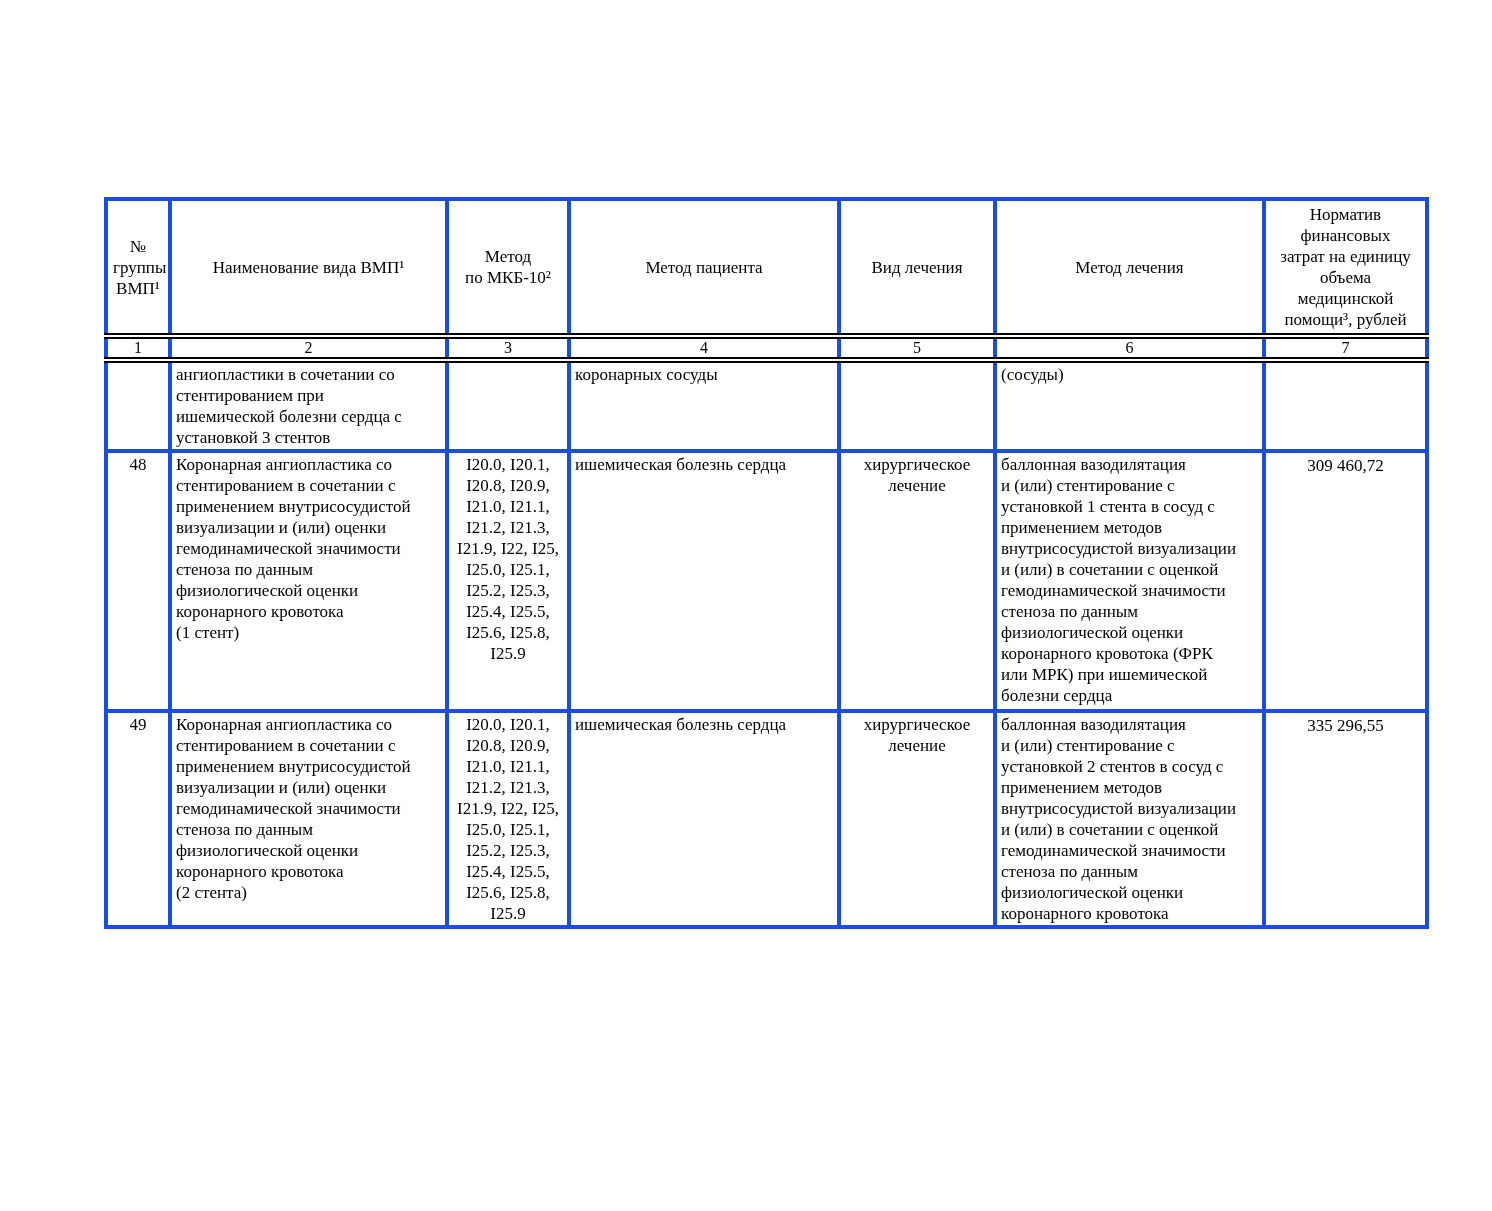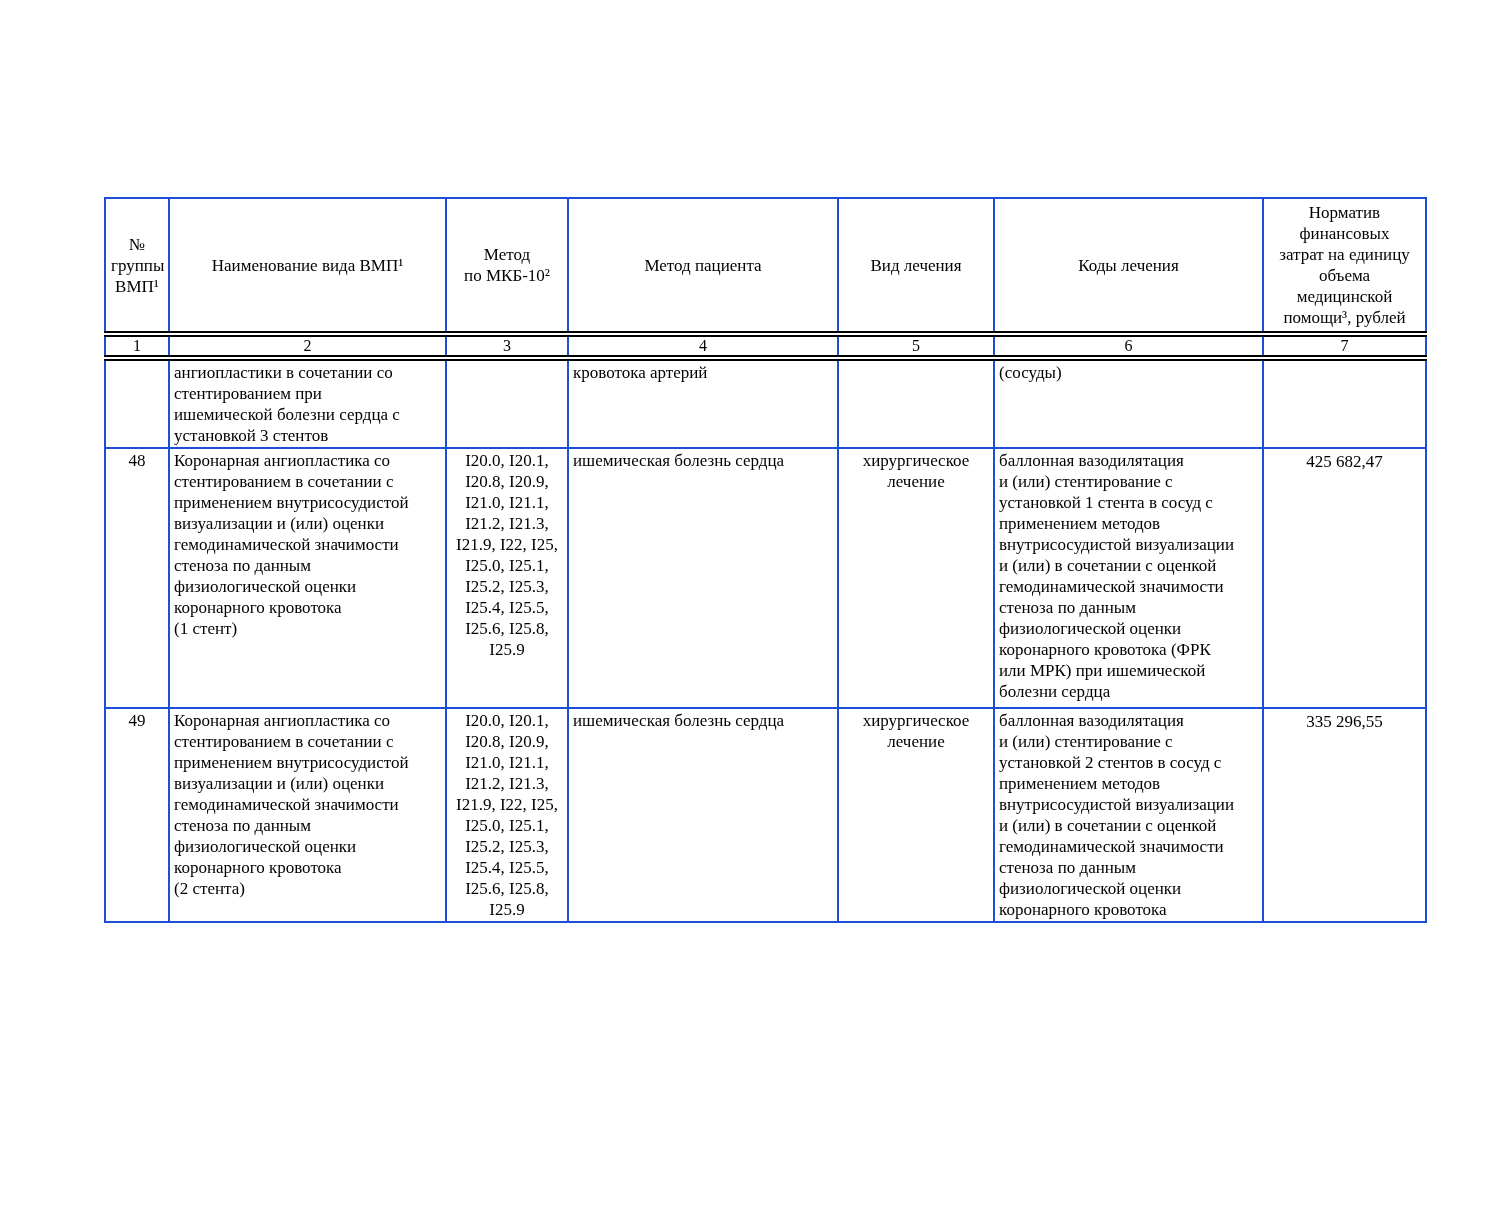--- a/index.html
+++ b/index.html
@@ -20,21 +20,21 @@
     left: 104px;
     top: 197px;
   }
   table.vmp {
     border-collapse: collapse;
     table-layout: fixed;
     width: 1321px;
     border: 2px solid #000;
   }
   .vmp th, .vmp td {
-    border: 2px solid #1d4ed8;
+    border: 4px solid #1d4ed8;
     vertical-align: top;
     padding: 1px 4px;
     font-size: 17px;
     line-height: 21px;
     font-weight: normal;
     overflow: hidden;
   }
   
   tr.head { height: 133px; }
   tr.head th {
@@ -80,21 +80,21 @@
     <thead>
       <tr class="head">
         <th>№
 группы
 ВМП¹</th>
         <th>Наименование вида ВМП¹</th>
         <th>Метод
 по МКБ-10²</th>
         <th>Метод пациента</th>
         <th>Вид лечения</th>
-        <th>Коды лечения</th>
+        <th>Метод лечения</th>
         <th>Норматив
 финансовых
 затрат на единицу
 объема
 медицинской
 помощи³, рублей</th>
       </tr>
       <tr class="nums">
         <td>1</td>
         <td>2</td>
@@ -106,21 +106,21 @@
       </tr>
     </thead>
     <tbody>
       <tr class="row-cont">
         <td class="c"></td>
         <td class="pre">ангиопластики в сочетании со
 стентированием при
 ишемической болезни сердца с
 установкой 3 стентов</td>
         <td class="c pre"></td>
-        <td>кровотока артерий</td>
+        <td>коронарных сосуды</td>
         <td class="c pre"></td>
         <td class="pre">(сосуды)</td>
         <td class="cost"></td>
       </tr>
       <tr class="row-48">
         <td class="c">48</td>
         <td class="pre">Коронарная ангиопластика со
 стентированием в сочетании с
 применением внутрисосудистой
 визуализации и (или) оценки
@@ -147,21 +147,21 @@
 установкой 1 стента в сосуд с
 применением методов
 внутрисосудистой визуализации
 и (или) в сочетании с оценкой
 гемодинамической значимости
 стеноза по данным
 физиологической оценки
 коронарного кровотока (ФРК
 или МРК) при ишемической
 болезни сердца</td>
-        <td class="cost">425 682,47</td>
+        <td class="cost">309 460,72</td>
       </tr>
       <tr class="row-49">
         <td class="c">49</td>
         <td class="pre">Коронарная ангиопластика со
 стентированием в сочетании с
 применением внутрисосудистой
 визуализации и (или) оценки
 гемодинамической значимости
 стеноза по данным
 физиологической оценки

